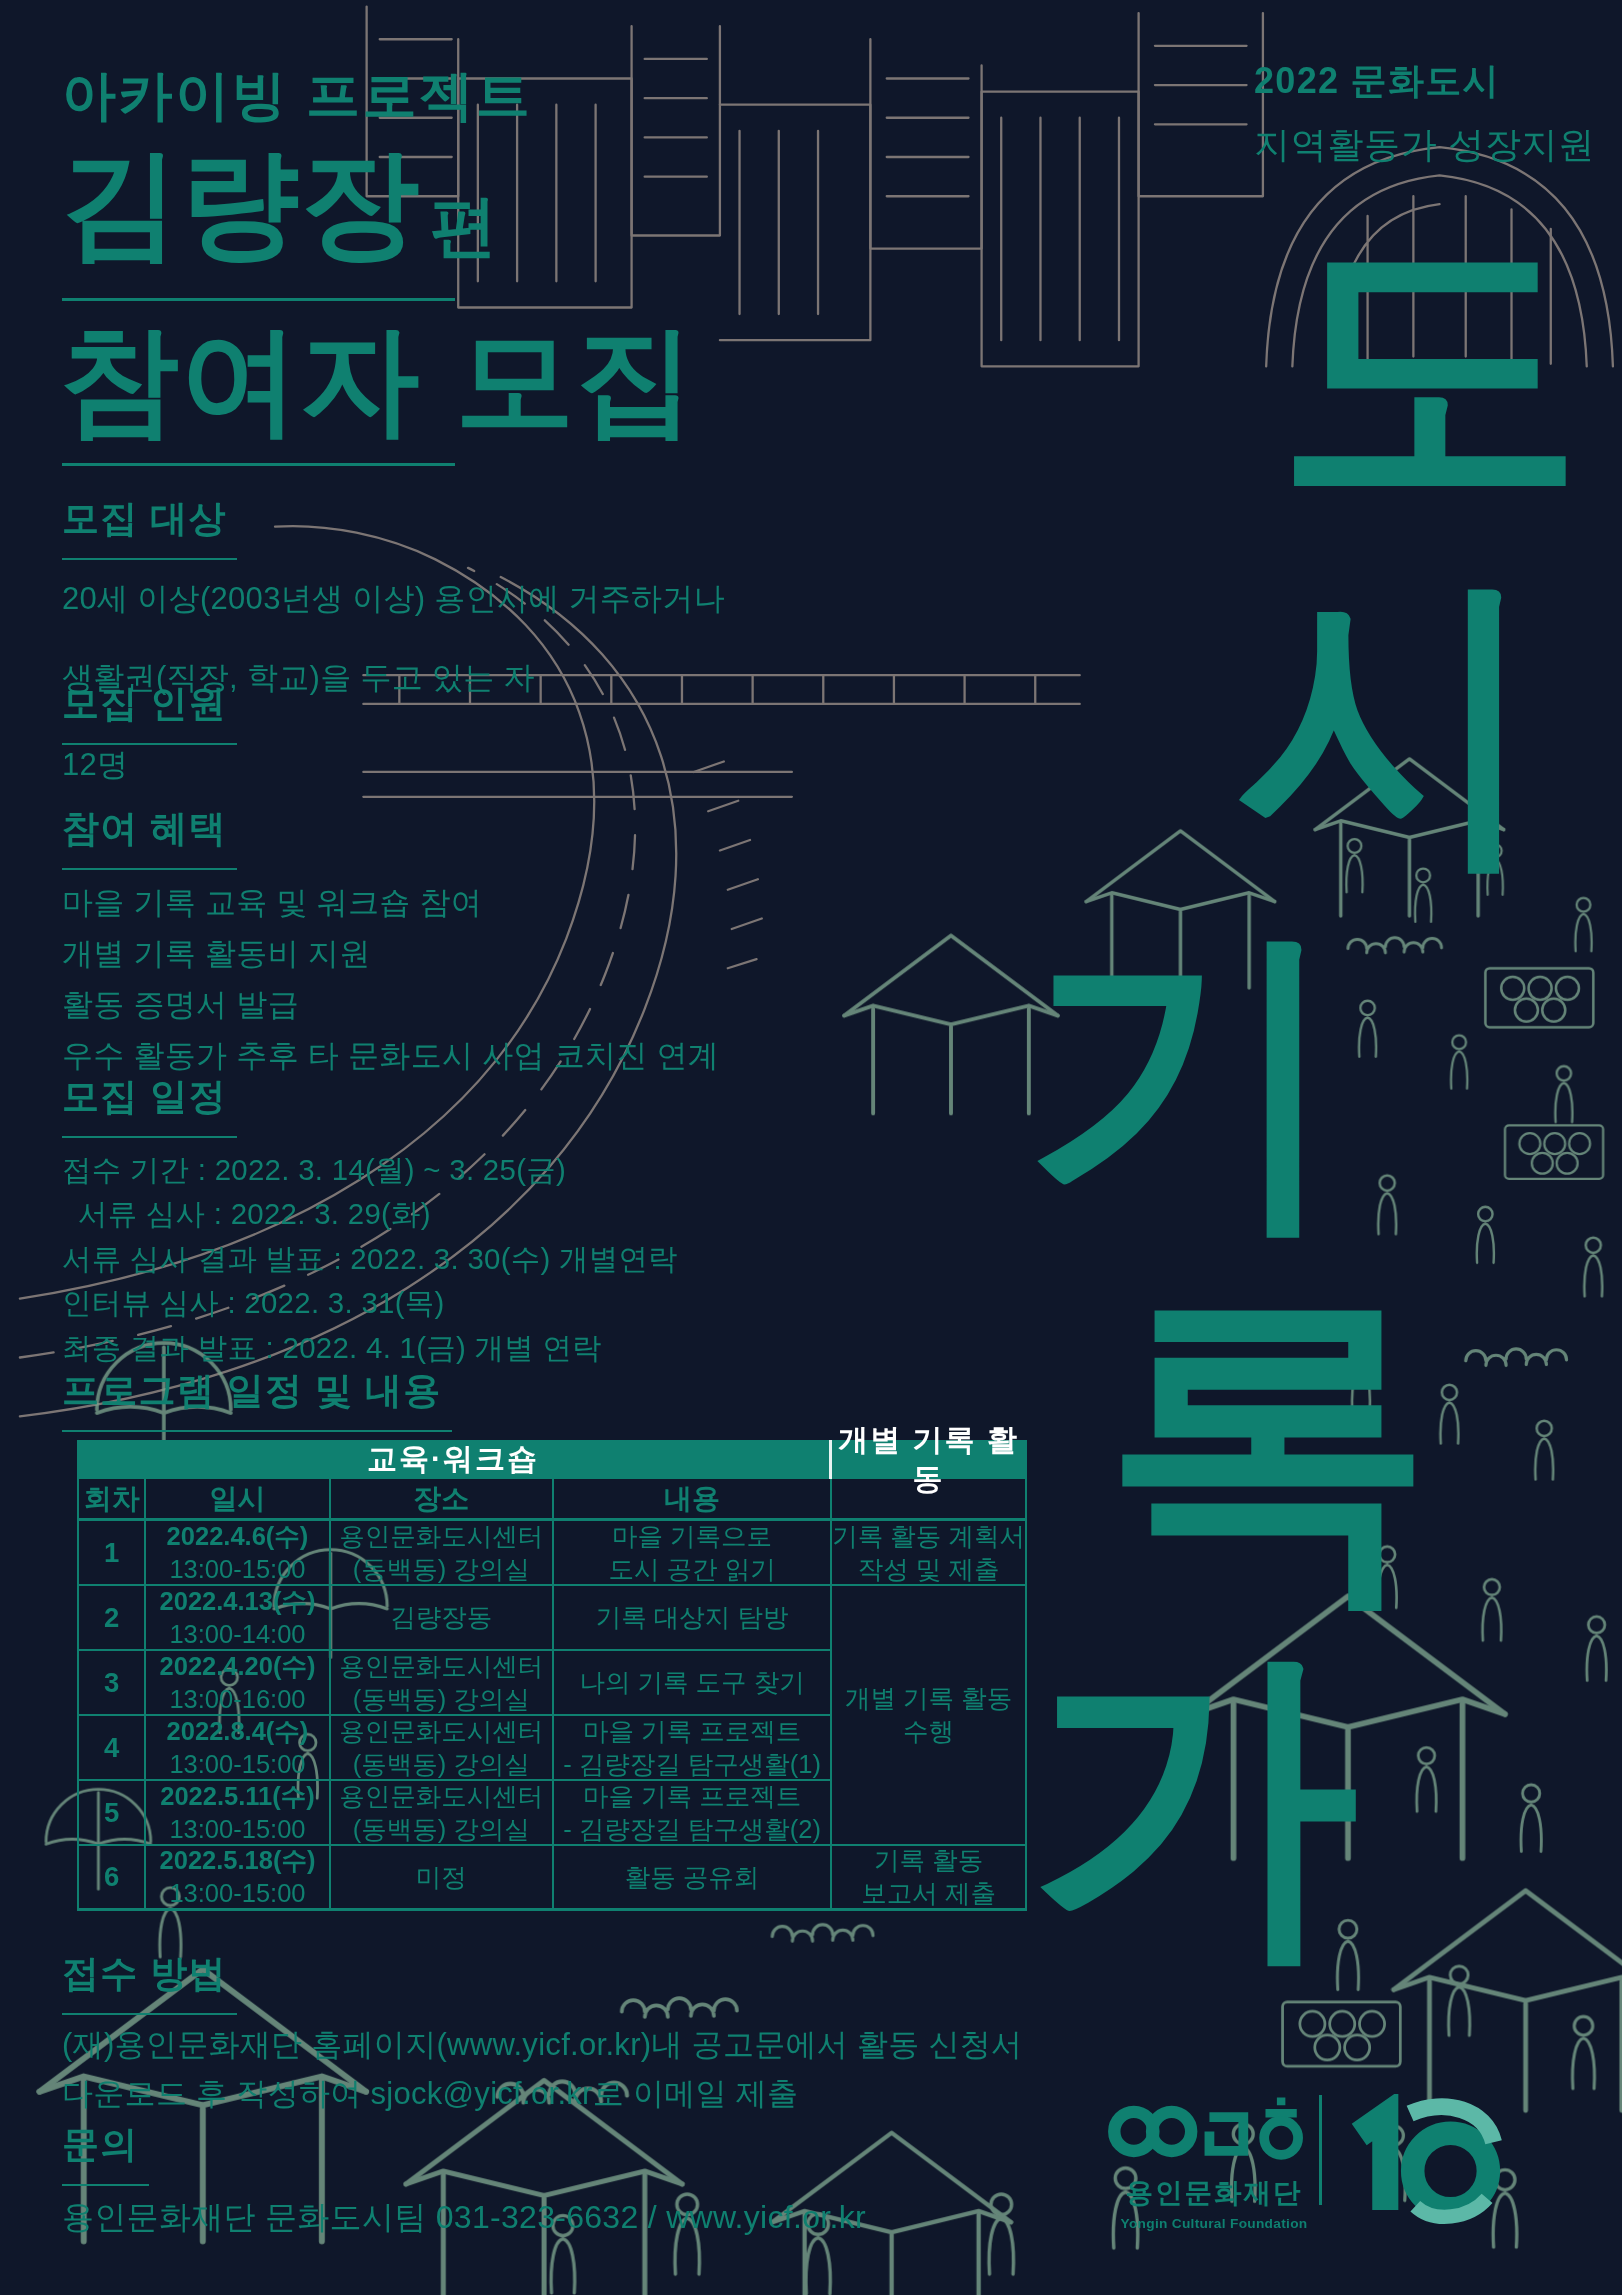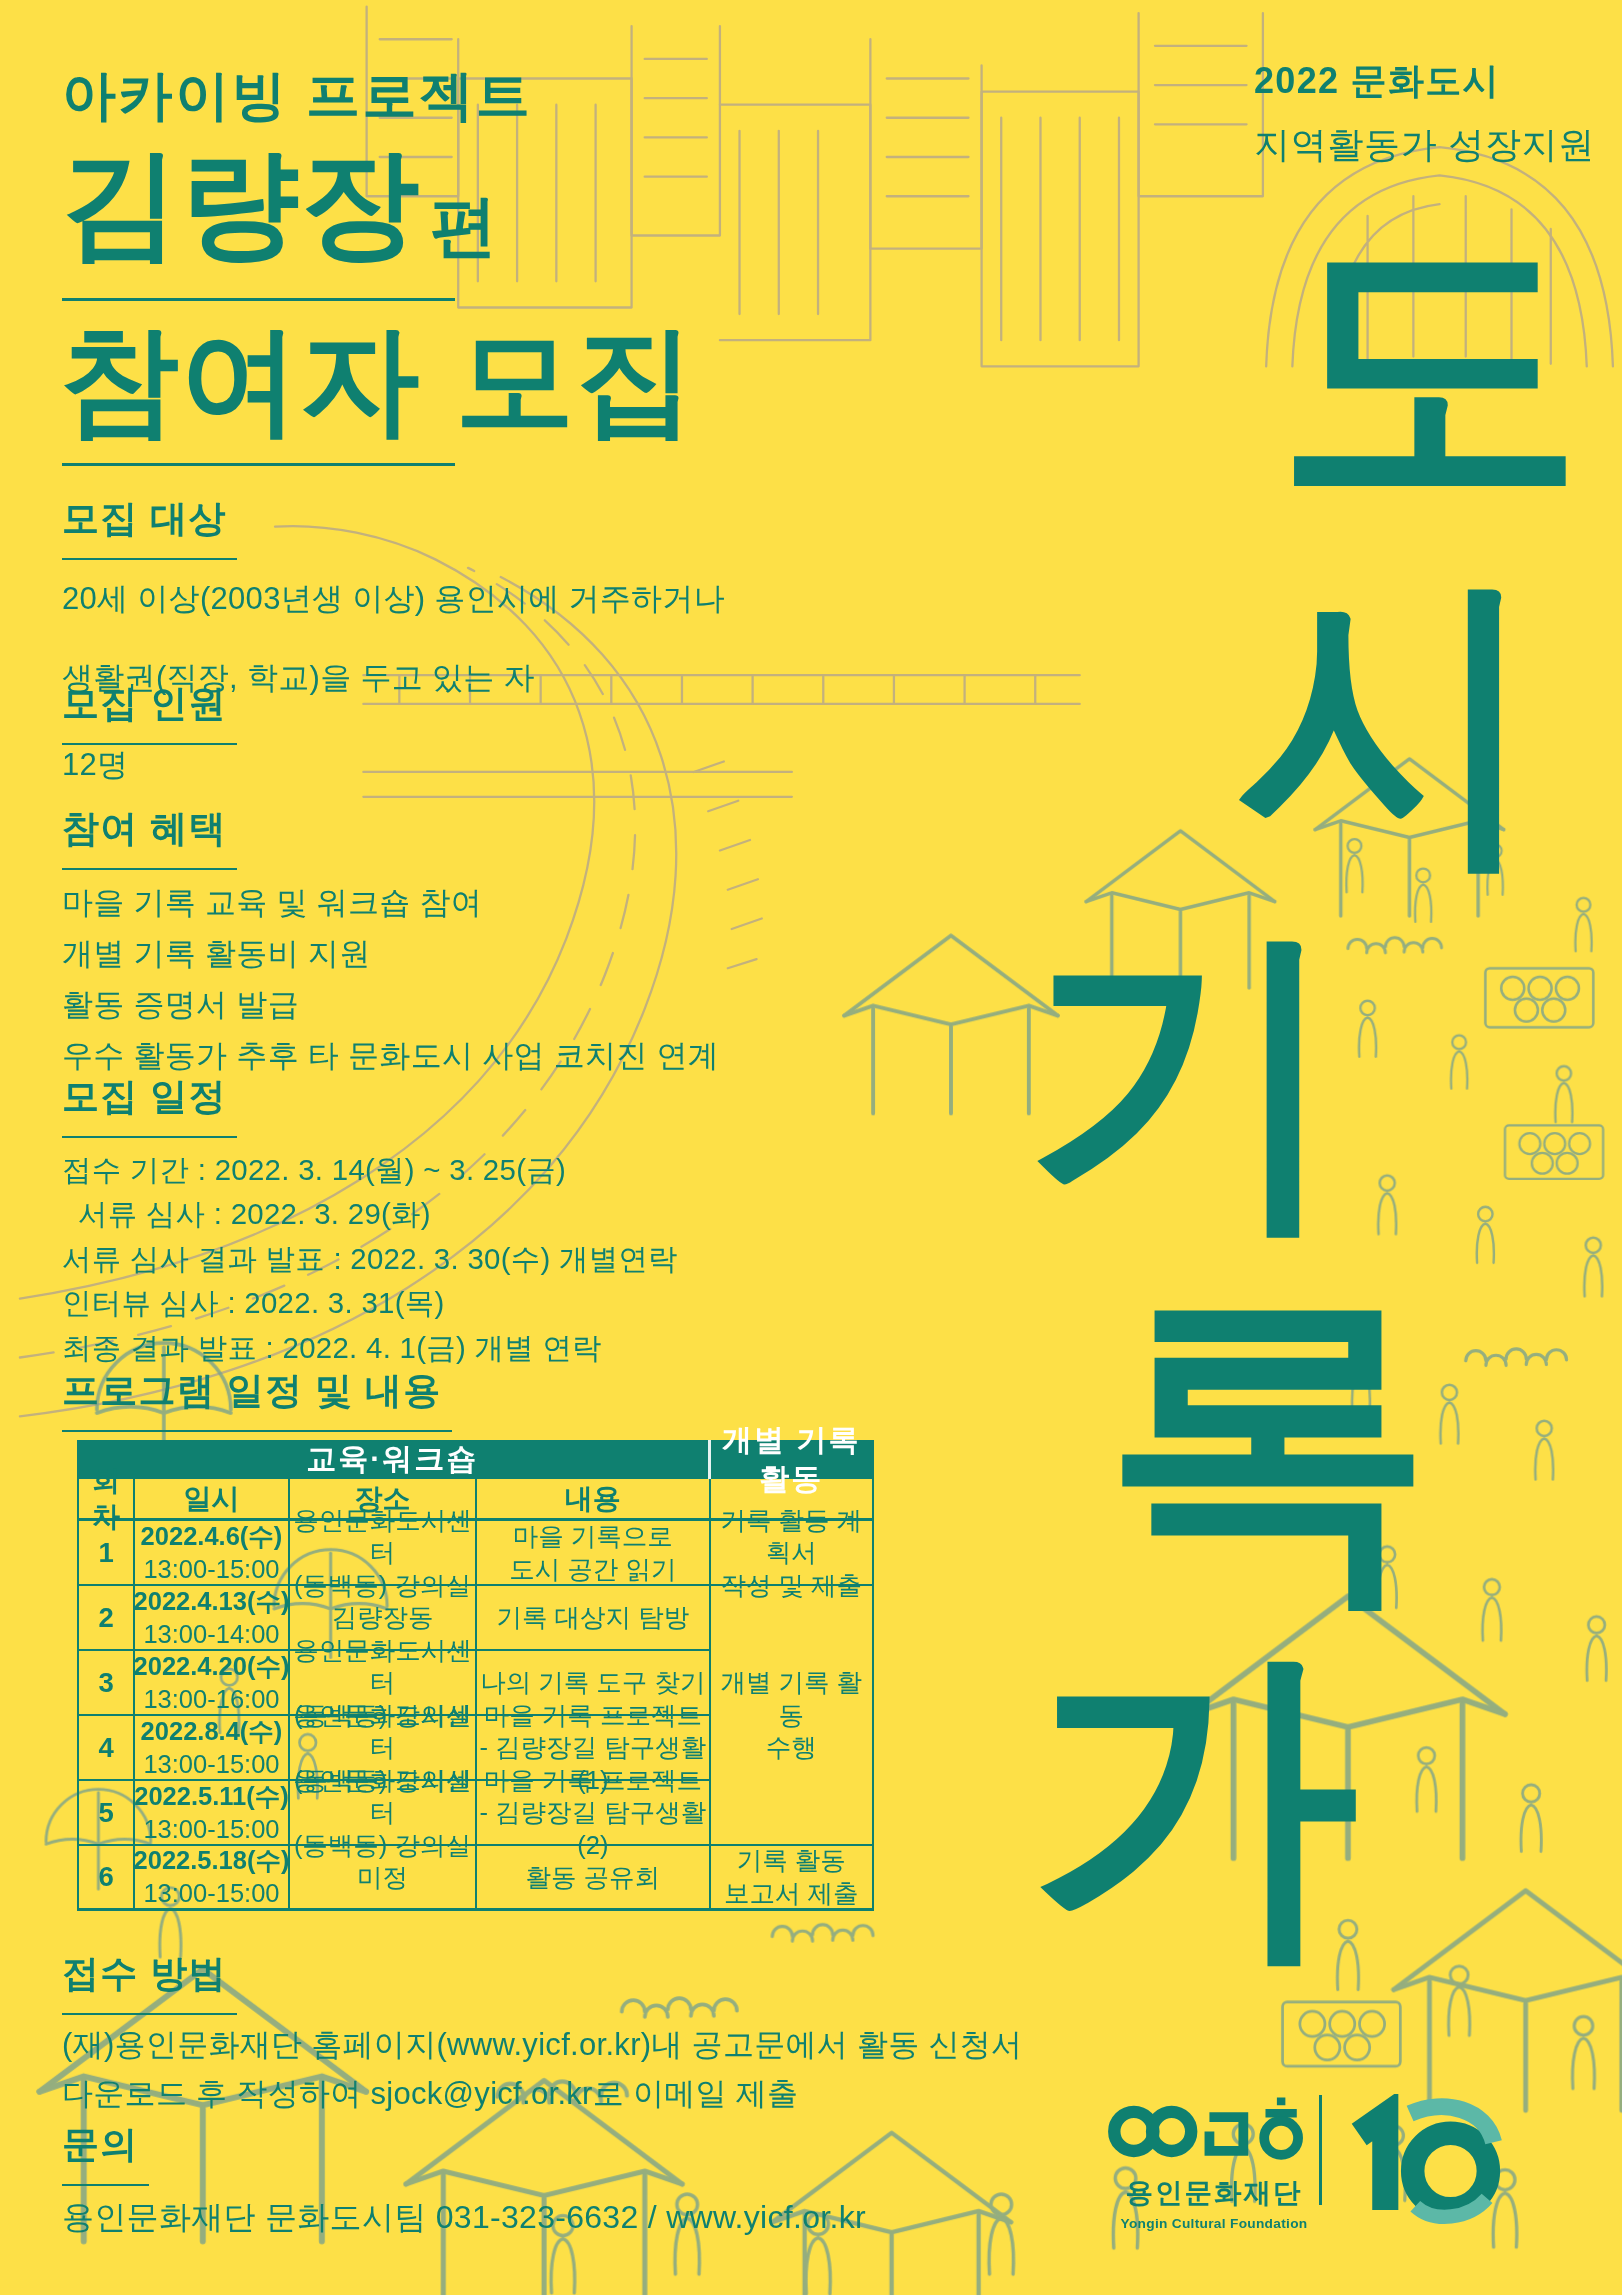--- a/index.html
+++ b/index.html
@@ -1,18 +1,18 @@
 <!DOCTYPE html>
 <html style="font-size:10.5px"><head>
 <meta charset="utf-8">
 <style>
   html,body{margin:0;padding:0;}
   .poster{
     position:relative;width:1623px;height:2295px;overflow:hidden;
-    background:#fde047;
+    background:#0f172a;
     font-family:"Liberation Sans","DejaVu Sans",sans-serif;
     color:#0f8070;
   }
   .bg{position:absolute;left:0;top:0;z-index:0;}
   .layer{position:absolute;z-index:1;}
 
   
   .eyebrow{left:62px;top:60px;font-size:54px;font-weight:bold;letter-spacing:2.6px;}
   .title-row{left:60px;top:136px;display:flex;align-items:flex-end;}
   .title-main{font-size:119px;font-weight:bold;line-height:1.12;letter-spacing:1.3px;}
@@ -59,21 +59,21 @@
   .sc4{left:62px;top:1331px;font-size:29.4px;}
   .h-program{left:62px;top:1366px;}
   .h-apply{left:62px;top:1949px;}
   .a1{left:62px;top:2027px;}
   .a2{left:62px;top:2076px;}
   .h-contact{left:62px;top:2120px;}
   .ct1{left:62px;top:2199px;font-size:32px;}
 
   
   .ptable{
-    position:absolute;z-index:1;left:77px;top:1440px;width:797px;
+    position:absolute;z-index:1;left:77px;top:1440px;width:950px;
     display:grid;
     grid-template-columns:7.3% 19.4% 23.5% 29.3% 20.5%;
     grid-template-rows:39px 42px repeat(6,65px);
   }
   .c{border-right:2px solid #0f8070;border-bottom:2px solid #0f8070;
      display:flex;flex-direction:column;align-items:center;justify-content:center;
      text-align:center;font-size:25.5px;line-height:1.28;white-space:pre-line;}
   .c.first{border-left:2px solid #0f8070;}
   .gh{background:#0f8070;color:#fff;font-size:30px;font-weight:bold;letter-spacing:2px;
       border-bottom:none;}

